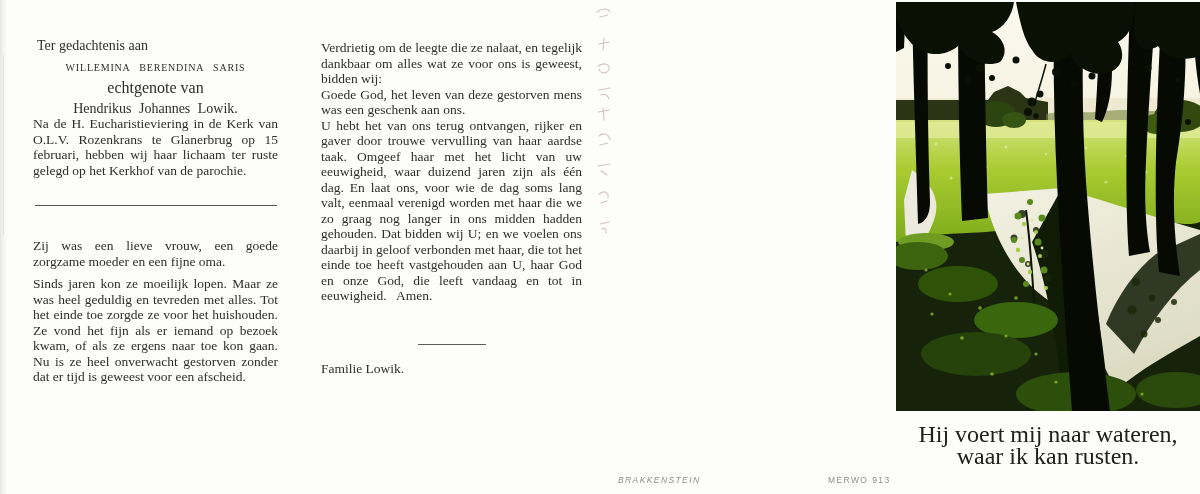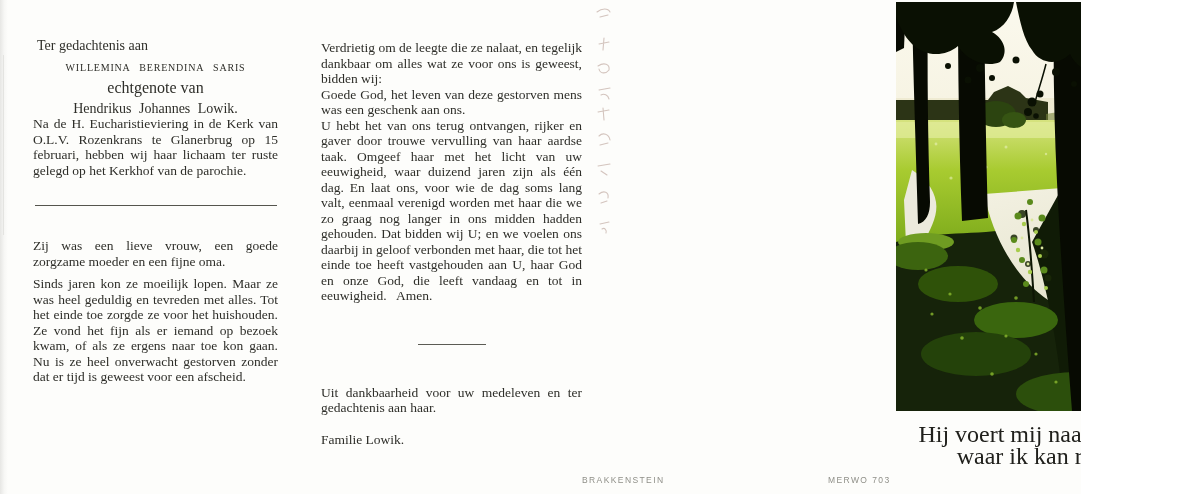--- a/index.html
+++ b/index.html
@@ -1,17 +1,17 @@
 <!DOCTYPE html>
 <html><head>
 <meta charset="utf-8">
 <style>
   html,body{margin:0;padding:0;background:#ffffff;}
   .card{
-    position:relative;width:1081px;height:494px;background:#fdfdfb;overflow:hidden;
+    position:relative;width:1200px;height:494px;background:#fdfdfb;overflow:hidden;
     font-family:"Liberation Serif","DejaVu Serif",serif;color:#2e2e29;
   }
   
   .scan-edge{position:absolute;left:0;top:0;width:8px;height:494px;
     background:linear-gradient(to right, rgba(70,70,65,.12), rgba(70,70,65,.03) 55%, transparent);}
   .scan-line{position:absolute;left:3px;top:55px;width:1px;height:180px;background:rgba(90,85,80,.10);}
   .scan-marks{position:absolute;left:594px;top:4px;}
 
   
   .panel{position:absolute;font-size:13.5px;line-height:15.5px;}
@@ -35,21 +35,21 @@
 
   
   .photo{position:absolute;left:896px;top:2px;width:304px;height:409px;}
   .photo svg{display:block;}
 
   .caption{position:absolute;left:900px;top:423px;width:296px;text-align:center;
     font-size:24px;line-height:22px;color:#20201c;}
 
   .footer-print{position:absolute;top:475px;font-family:"Liberation Sans","DejaVu Sans",sans-serif;
     font-size:8.5px;letter-spacing:1.4px;color:#8f8f88;}
-  .printer{left:582px;}
+  .printer{left:618px;font-style:italic;}
   .code{left:828px;}
 </style>
 </head>
 <body>
 
 <div class="card">
 
   <div class="scan-edge"></div>
   <div class="scan-line"></div>
 
@@ -62,21 +62,20 @@
     <hr class="divider">
     <p class="tribute1">Zij was een lieve vrouw, een goede zorgzame moeder en een fijne oma.</p>
     <p class="tribute2">Sinds jaren kon ze moeilijk lopen. Maar ze was heel geduldig en tevreden met alles. Tot het einde toe zorgde ze voor het huishouden. Ze vond het fijn als er iemand op bezoek kwam, of als ze ergens naar toe kon gaan. Nu is ze heel onverwacht gestorven zonder dat er tijd is geweest voor een afscheid.</p>
   </div>
 
   <div class="panel mid-panel">
     <p>Verdrietig om de leegte die ze nalaat, en tegelijk dankbaar om alles wat ze voor ons is geweest, bidden wij:</p>
     <p>Goede God, het leven van deze gestorven mens was een geschenk aan ons.</p>
     <p>U hebt het van ons terug ontvangen, rijker en gaver door trouwe vervulling van haar aardse taak. Omgeef haar met het licht van uw eeuwigheid, waar duizend jaren zijn als één dag. En laat ons, voor wie de dag soms lang valt, eenmaal verenigd worden met haar die we zo graag nog langer in ons midden hadden gehouden. Dat bidden wij U; en we voelen ons daarbij in geloof verbonden met haar, die tot het einde toe heeft vastgehouden aan U, haar God en onze God, die leeft vandaag en tot in eeuwigheid.&nbsp;&nbsp; Amen.</p>
     <hr class="divider-short">
-    <p class="thanks">Uit dankbaarheid voor uw medeleven en ter gedachtenis aan haar.</p>
     <p class="signature">Familie Lowik.</p>
   </div>
 
   <svg class="scan-marks" width="22" height="236" viewBox="0 0 22 236">
     <g fill="none" stroke="#ab8d82" stroke-width="1.1" opacity="0.5" stroke-linecap="round">
       <path d="M3,8 C8,4 14,4 16,8 M6,13 L14,11"></path>
       <path d="M5,40 L15,38 M10,34 L9,46"></path>
       <path d="M4,62 C10,58 16,60 15,66 C12,70 6,70 5,65"></path>
       <path d="M5,86 L16,84 M7,91 C10,89 14,91 15,95"></path>
       <path d="M4,108 L15,106 M9,104 L10,116"></path>
@@ -245,15 +244,15 @@
       </g>
     </svg>
   </div>
 
   <div class="caption">
     <div>Hij voert mij naar wateren,</div>
     <div>waar ik kan rusten.</div>
   </div>
 
   <span class="footer-print printer">BRAKKENSTEIN</span>
-  <span class="footer-print code">MERWO 703</span>
+  <span class="footer-print code">MERWO 913</span>
 
 </div>
 
 </body></html>

